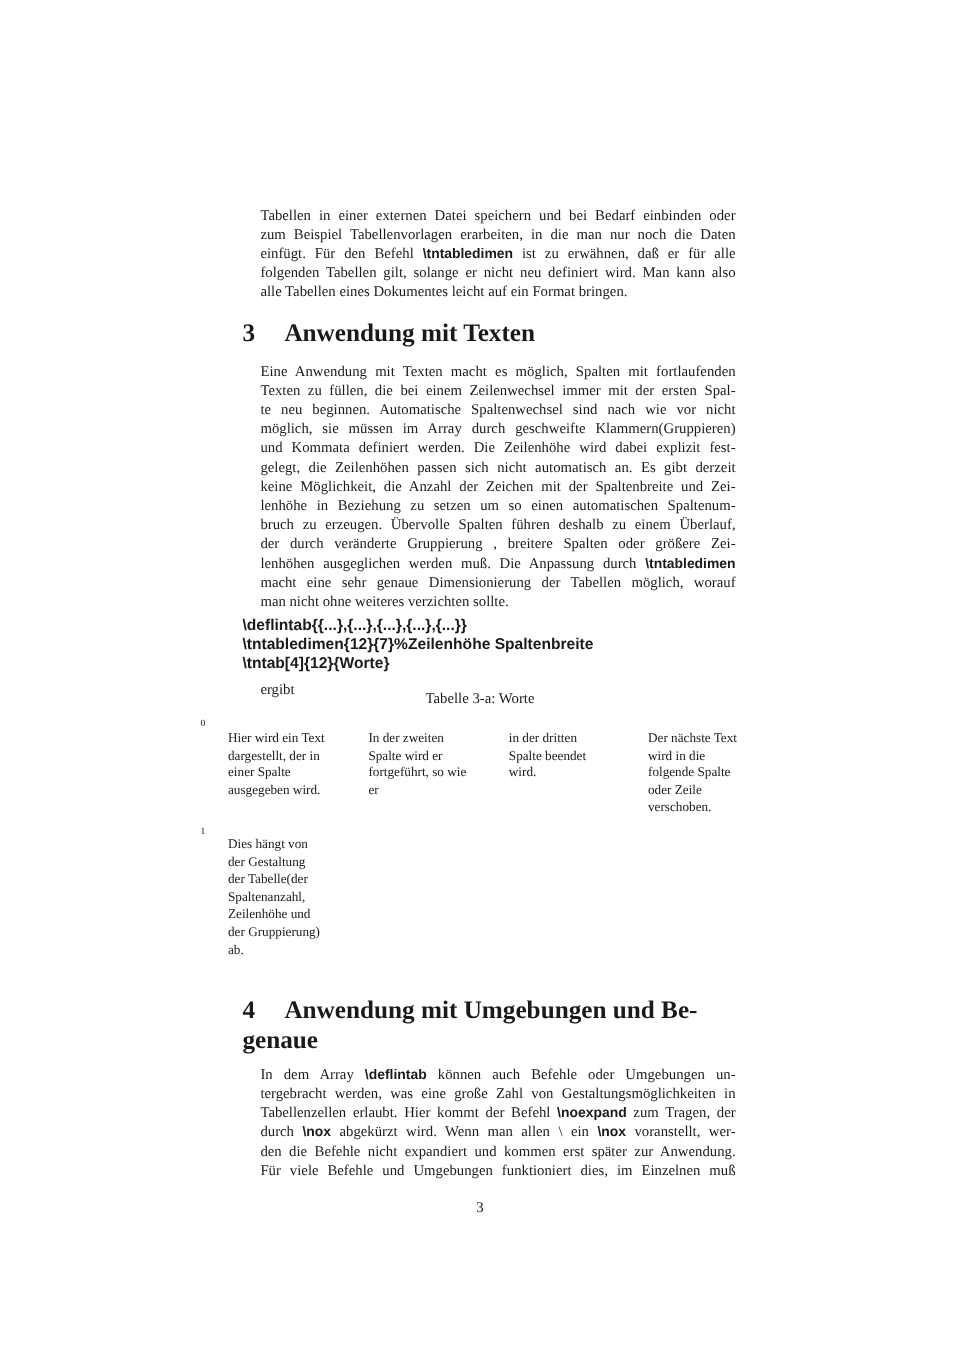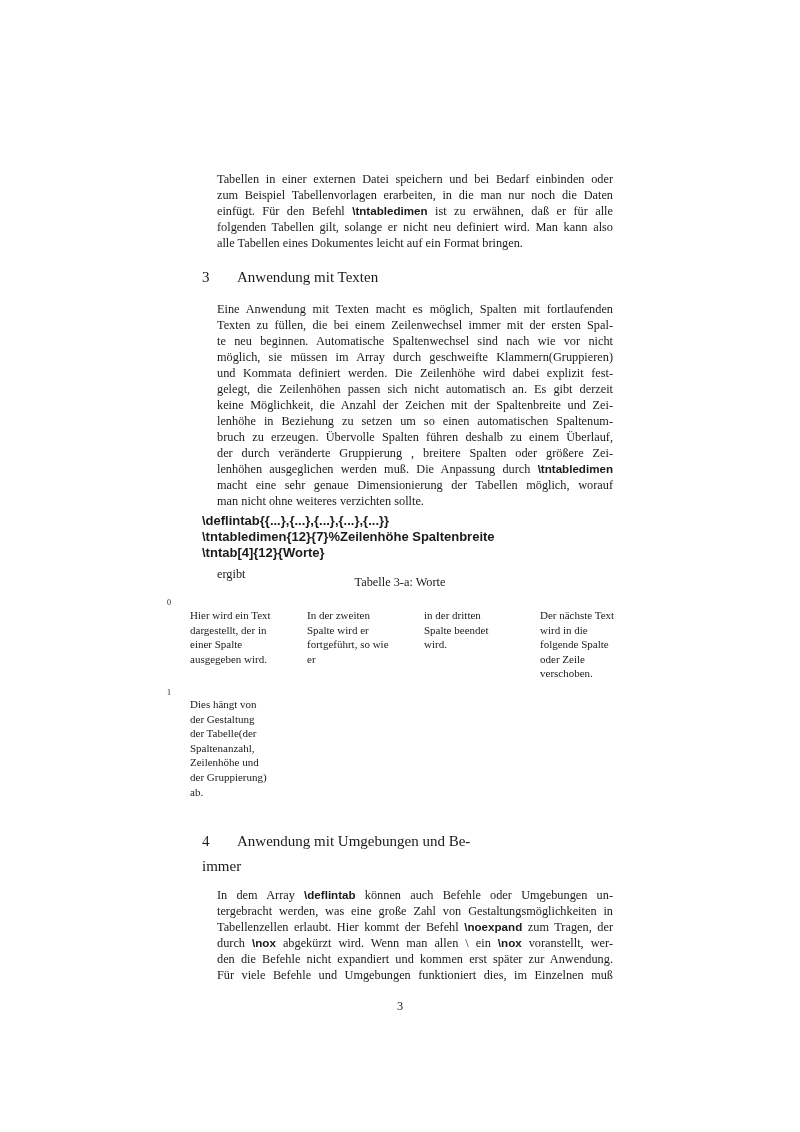--- a/index.html
+++ b/index.html
@@ -4,22 +4,22 @@
 <style>
   html, body { margin: 0; padding: 0; background: #ffffff; }
   body { width: 800px; height: 1132px; position: relative; overflow: hidden;
          font-family: "DejaVu Serif", "Liberation Serif", serif; color: #1a1a1a; }
   .line { position: absolute; left: 202px; width: 396px; font-size: 12.3px; line-height: 16px;
           white-space: nowrap; font-family: "Liberation Serif", serif; margin-left: 15px; }
   .just { text-align: justify; text-align-last: justify; }
   .tt { font-family: Liberation Sans, sans-serif; font-weight: bold; font-size: 11.6px; }
   .code { position: absolute; left: 202px; font-family: Liberation Sans, sans-serif;
           font-weight: bold; font-size: 13px; line-height: 16px; white-space: pre; }
-  .heading { position: absolute; left: 202px; font-family: "Liberation Serif", serif; font-weight: normal;
-             font-size: 15px; line-height: 26px; white-space: nowrap; }
+  .heading { position: absolute; left: 202px; font-family: "Liberation Serif", serif; font-weight: bold;
+             font-size: 21px; line-height: 26px; white-space: nowrap; }
   .heading .num { display: inline-block; width: 35px; }
   .caption { position: absolute; left: 202px; width: 396px; text-align: center;
              font-family: "Liberation Serif", serif; font-size: 12.3px; line-height: 16px; }
   .rowlabel { position: absolute; left: 167px; font-size: 8px; font-family: "Liberation Serif", serif; }
   .cell { position: absolute; font-family: "Liberation Serif", serif; font-size: 11px; line-height: 14.6px; width: 112px; }
   .cell div { white-space: nowrap; }
   .pagenum { position: absolute; left: 0; width: 800px; top: 999px; text-align: center;
              font-family: "Liberation Serif", serif; font-size: 12.3px; }
   b.bold { font-weight: normal; }
 </style>
@@ -108,21 +108,21 @@
     <div>Zeilenhöhe und</div>
     <div>der Gruppierung)</div>
     <div>ab.</div>
   </div>
 </div>
 
 <div class="heading" style="top:828px">
   <span class="num">4</span><span>Anwendung mit Umgebungen und Be-</span>
 </div>
 <div class="heading" style="top:853px">
-  <span>immer</span>
+  <span>genaue</span>
 </div>
 
 <div>
   <div class="line just" style="top:887px">
     <span>In dem Array </span><span class="tt">\deflintab</span><span> können auch Befehle oder Umgebungen un-</span>
   </div>
   <div class="line just" style="top:903px">tergebracht werden, was eine große Zahl von Gestaltungsmöglichkeiten in</div>
   <div class="line just" style="top:919px">
     <span>Tabellenzellen erlaubt. Hier kommt der Befehl </span><span class="tt">\noexpand</span><span> zum Tragen, der</span>
   </div>

